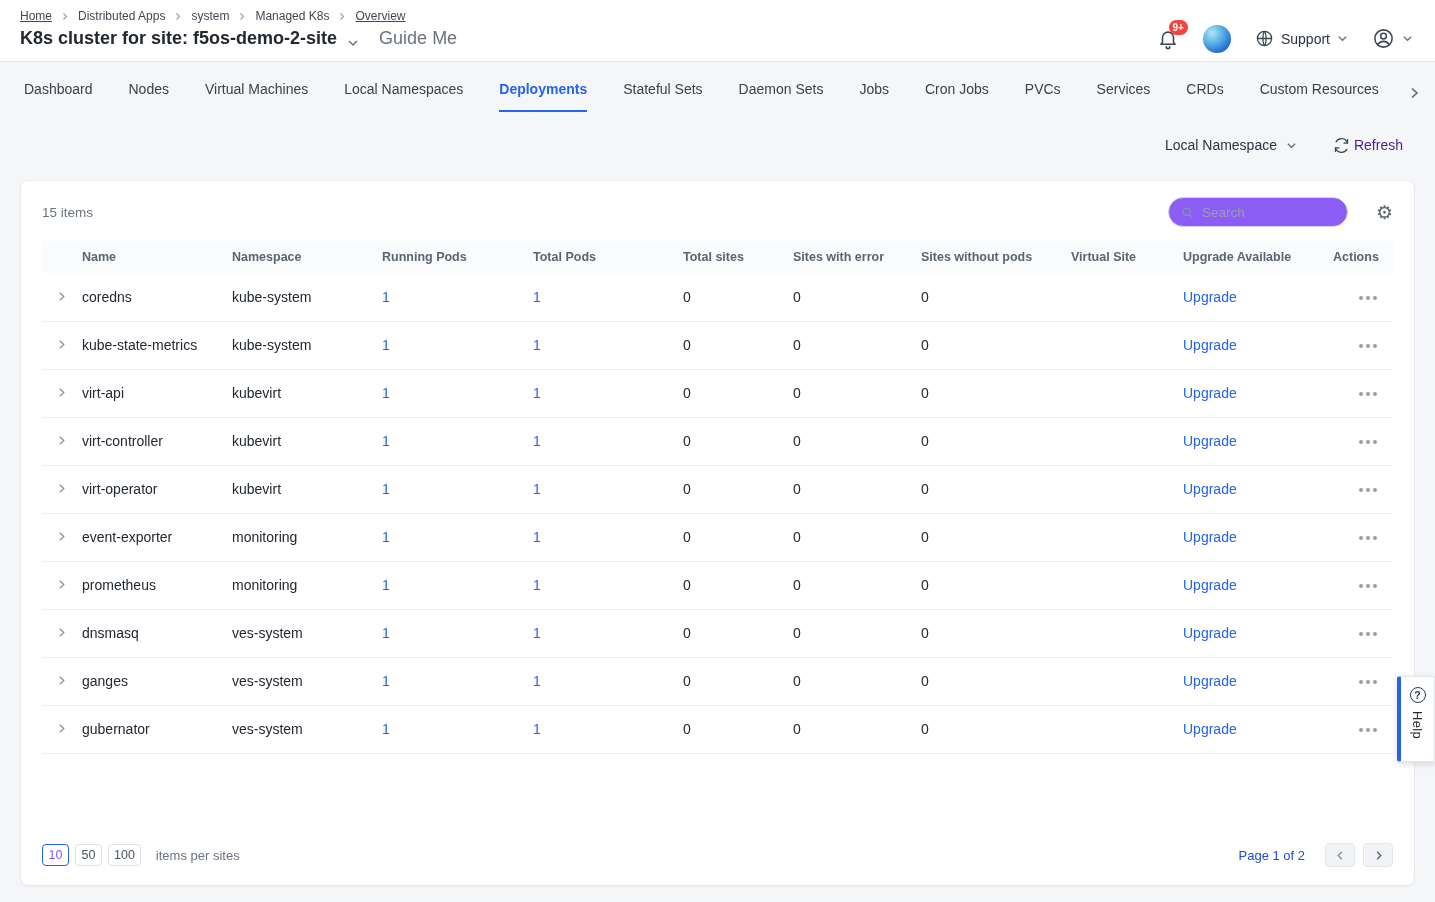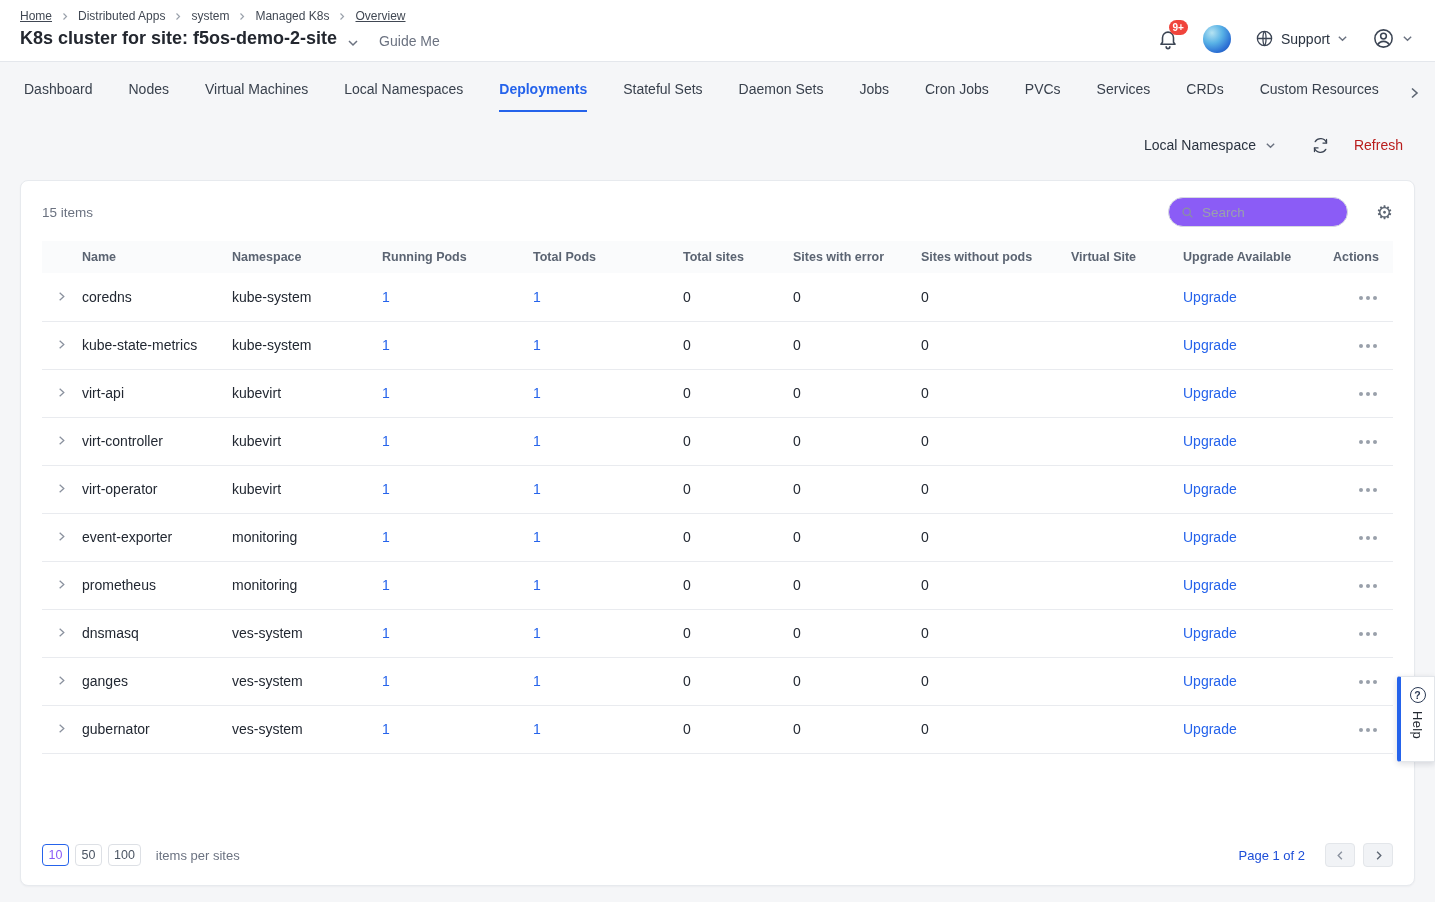--- a/index.html
+++ b/index.html
@@ -23,21 +23,21 @@
   }
   .topbar-left { display: flex; flex-direction: column; }
   .breadcrumb { display: flex; align-items: center; gap: 9px; font-size: 12px; color: #41485
 3; color: #414853; height: 16px; }
   .crumb { cursor: pointer; white-space: nowrap; }
   .crumb.underlined { text-decoration: underline; }
   .crumb-sep { display: inline-flex; align-items: center; }
   .title-row { display: flex; align-items: flex-end; gap: 10px; margin-top: 4px; }
   .page-title { font-size: 18px; font-weight: 600; color: #23272f; }
   .caret-icon { display: inline-flex; align-items: center; margin-top: 2px; cursor: pointer; }
-  .guide-me { font-size: 14px; color: #6b7280; margin-left: 10px; cursor: pointer; }
+  .guide-me { font-size: 18px; color: #6b7280; margin-left: 10px; cursor: pointer; }
 
   .topbar-right { display: flex; align-items: center; gap: 24px; padding-top: 8px; }
   .bell-wrap { position: relative; display: inline-flex; cursor: pointer; }
   .badge {
     position: absolute; top: -8px; right: -9px;
     background: #f0443c; color: #fff;
     font-size: 10px; font-weight: 700;
     border-radius: 9px; padding: 2px 4px; min-width: 13px; text-align: center;
     line-height: 11px;
   }
@@ -65,21 +65,21 @@
   .tab.active { color: #2563eb; font-weight: 600; border-bottom-color: #2563eb; }
   .tab-scroll { position: absolute; right: 14px; top: 24px; cursor: pointer; display: inline-flex; }
 
   
   .toolbar {
     display: flex; justify-content: flex-end; align-items: center;
     gap: 36px; padding: 18px 32px 0;
     height: 48px;
   }
   .ns-select { display: flex; align-items: center; gap: 9px; font-size: 14px; color: #2a3340; cursor: pointer; }
-  .refresh-btn { display: flex; align-items: center; gap: 25px; font-size: 14px; color: #b91c1c; cursor: pointer; }
+  .refresh-btn { display: flex; align-items: center; gap: 4px; font-size: 14px; color: #4c1d95; cursor: pointer; }
 
   
   .card {
     margin: 20px 20px 0;
     background: #fff;
     border: 1px solid #e7eaee;
     border-radius: 8px;
     box-shadow: 0 1px 2px rgba(16,24,40,.04);
     height: 706px;
     display: flex; flex-direction: column;

